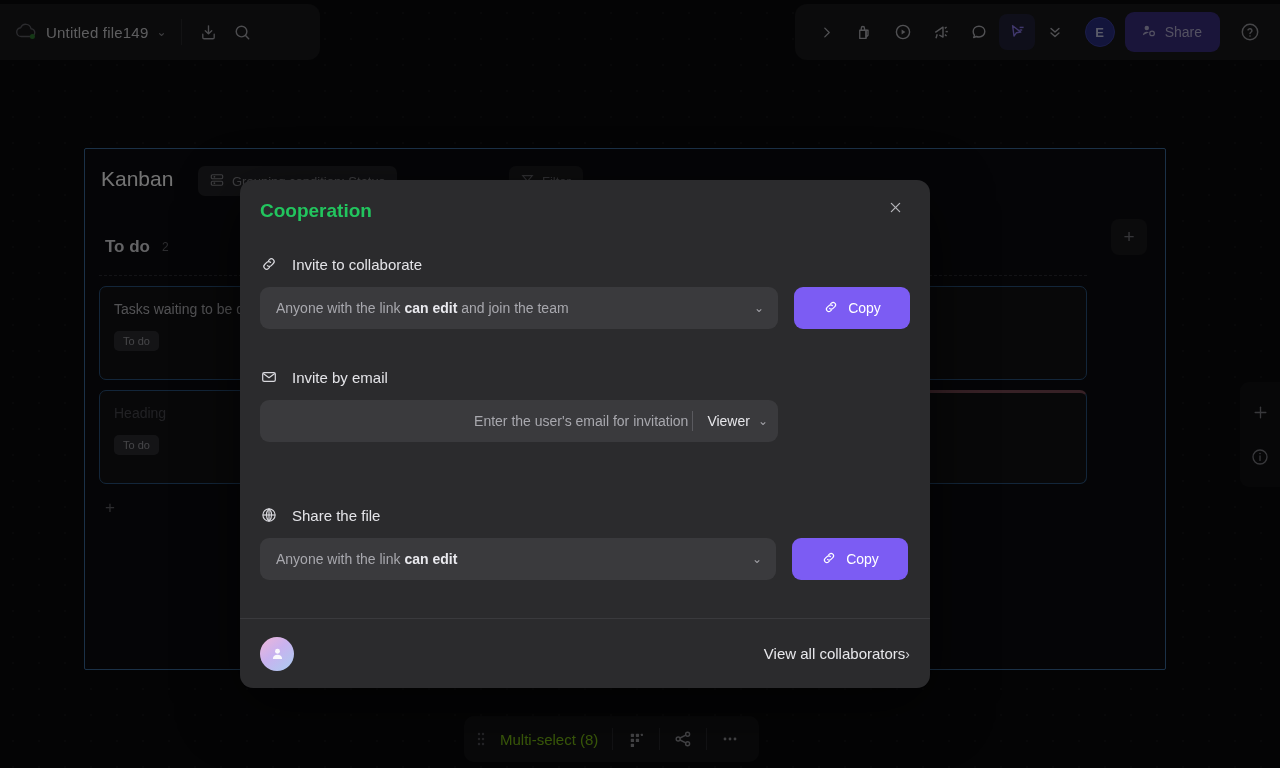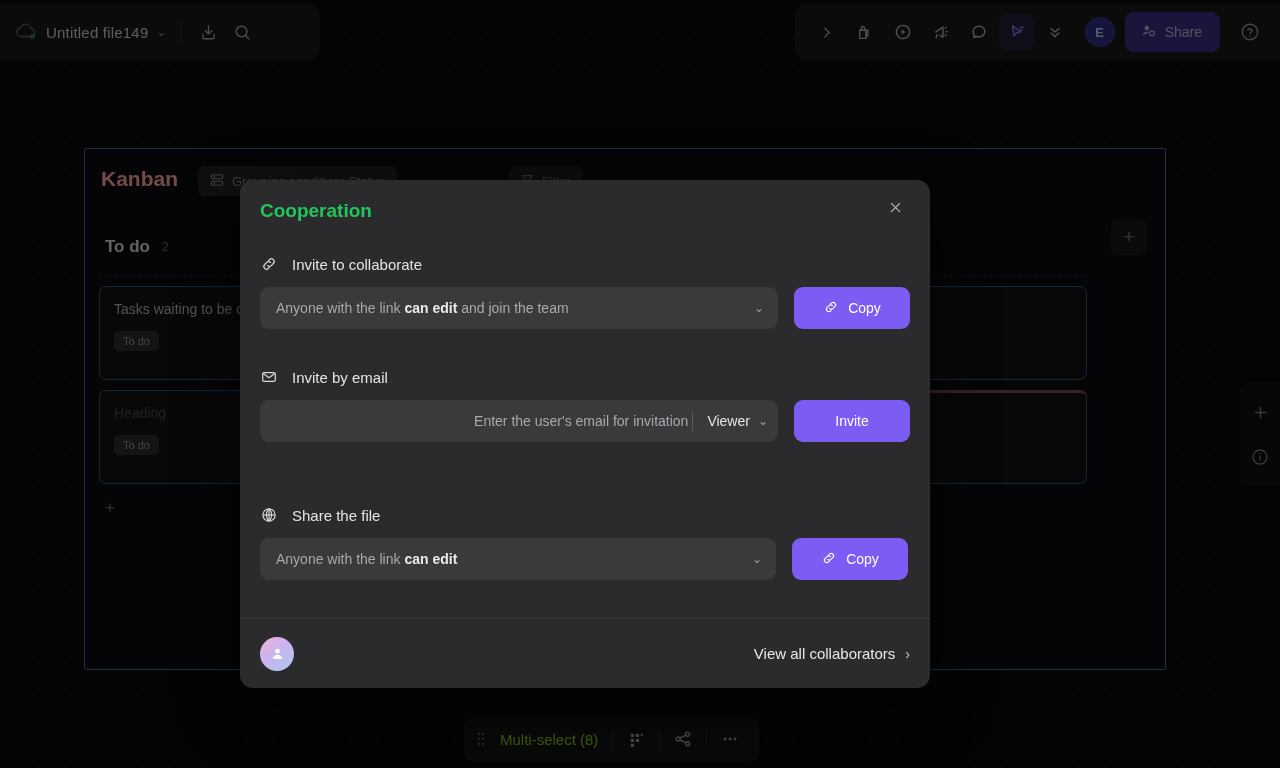--- a/index.html
+++ b/index.html
@@ -76,21 +76,21 @@
   
   .board-frame {
     position: absolute; left: 84px; top: 148px;
     width: 1082px; height: 522px;
     border: 1px solid #3d6e9e;
     background: #0d0d10;
     border-radius: 2px;
   }
   .board-title {
     position: absolute; left: 16px; top: 18px;
-    color: #fca5a5; font-size: 21px; font-weight: 700;
+    color: #ffffff; font-size: 21px; font-weight: 400;
   }
   .group-chip {
     position: absolute; left: 113px; top: 17px;
     height: 30px; padding: 0 12px;
     background: #252528; border-radius: 7px;
     display: flex; align-items: center; gap: 8px;
     color: #8b8b91; font-size: 13px; white-space: nowrap;
   }
   .group-chip2 {
     position: absolute; left: 424px; top: 17px;
@@ -240,21 +240,21 @@
     display: flex; align-items: center; justify-content: space-between;
     padding: 0 20px 0 20px;
   }
   .fav {
     width: 34px; height: 34px; border-radius: 50%;
     background: linear-gradient(140deg,#f0b6d8 0%,#c9b2ef 45%,#a9cdf0 100%);
     display: flex; align-items: center; justify-content: center;
     color: #ffffff;
   }
   .view-all {
-    display: flex; align-items: center; gap: 10px;
+    display: flex; align-items: center; 
     color: #e8e8ec; font-size: 15px;
   }
   .view-all .chev { color: #cfcfd4; font-size: 14px; }
 </style>
 </head>
 <body>
 
 <div id="root">
 
   <div class="canvas">
@@ -517,23 +517,20 @@
       </div>
       <div class="row">
         <div class="field" style="width:518px;padding-right:10px;">
           <span class="ftext ph">Enter the user's email for invitation</span>
           <span class="vsep"></span>
           <span class="viewer">
             <span>Viewer</span>
             <span class="chev" style="margin-left:0">⌄</span>
           </span>
         </div>
-        <div class="btn-primary" style="width:116px;">
-          <span>Invite</span>
-        </div>
       </div>
     </div>
 
     <div style="position:absolute;left:20px;top:326px;width:650px;">
       <div class="sec-head">
         <span class="ic">
           <svg width="18" height="18" viewBox="0 0 20 20" fill="none" stroke="#d8d8dd" stroke-width="1.3">
             <circle cx="10" cy="10" r="6.8"></circle>
             <path d="M10 3.2v13.6"></path>
               <path d="M3.2 10h13.6"></path>

